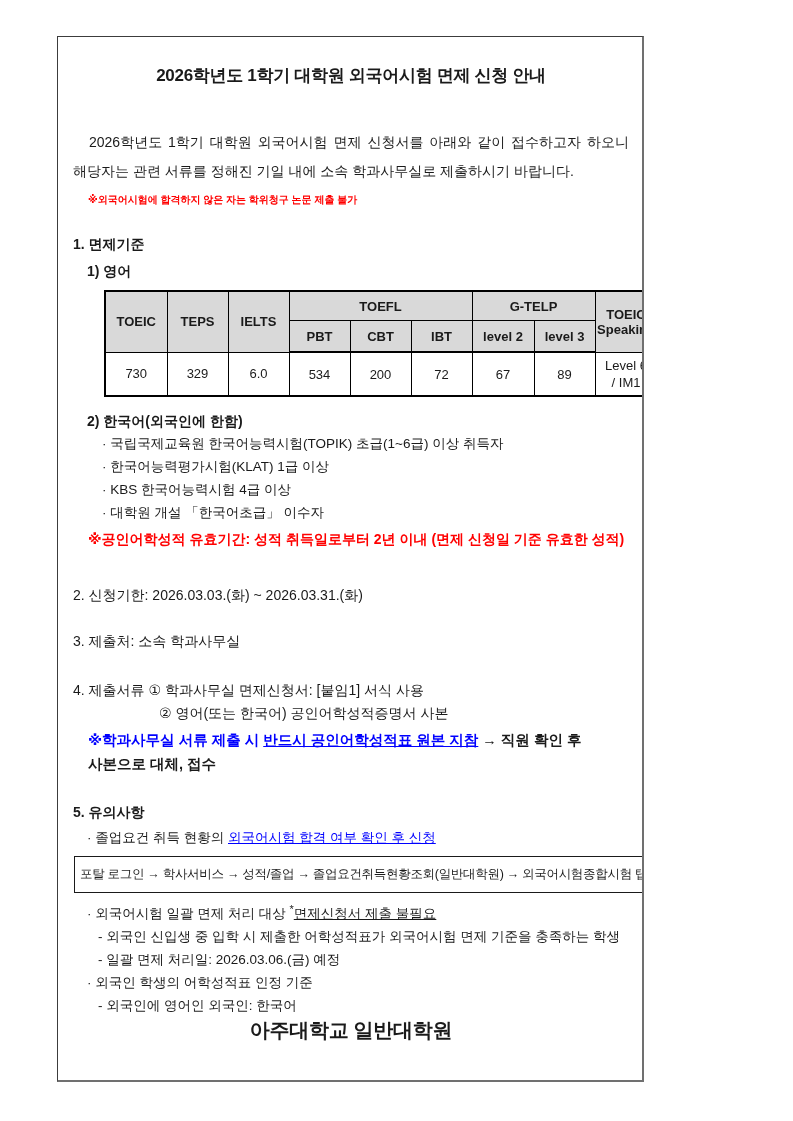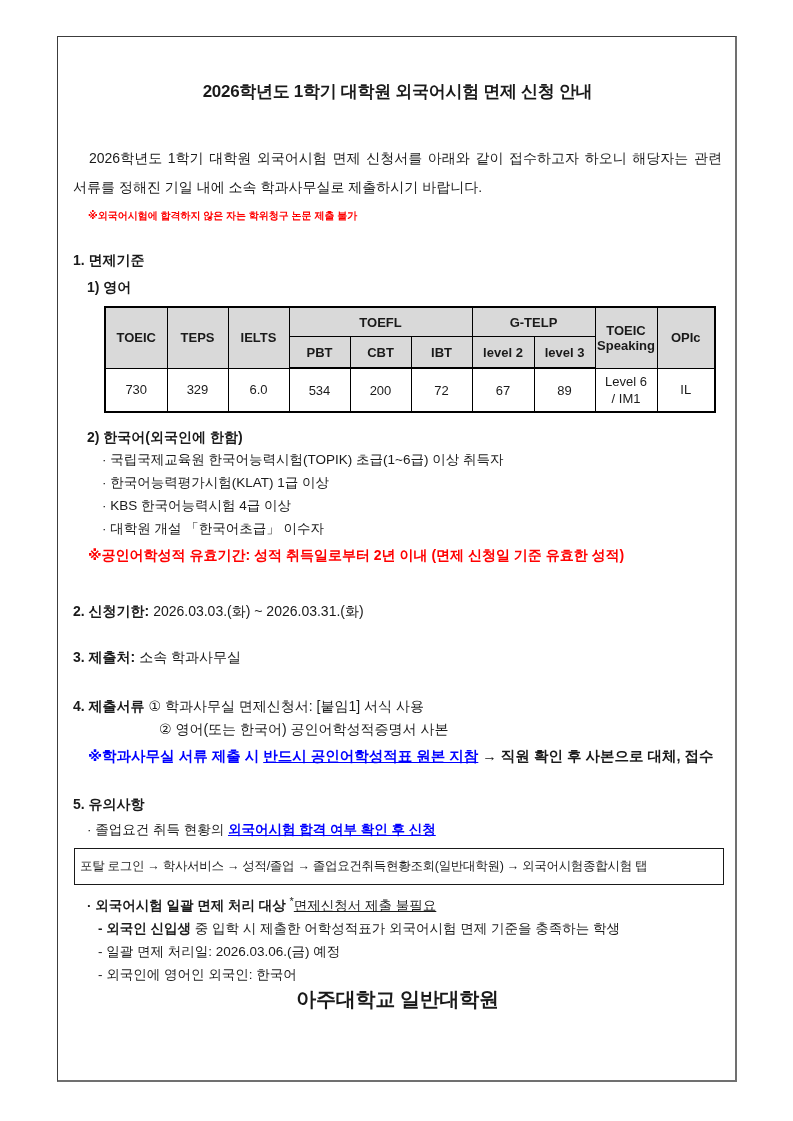--- a/index.html
+++ b/index.html
@@ -2,31 +2,31 @@
 <html><head>
 <meta charset="utf-8">
 <style>
   html,body{margin:0;padding:0;}
   body{
     width:793px;height:1121px;background:#ffffff;position:relative;
     font-family:"Liberation Sans","DejaVu Sans",sans-serif;
     color:#1a1a1a;
   }
   .doc{
-    position:absolute;left:57px;top:36px;width:680px;height:1046px;
+    position:absolute;left:57px;top:36px;width:587px;height:1046px;
     box-sizing:border-box;background:#fff;
     border:1px solid #3c3c3c;border-right:2px solid #707070;border-bottom:2px solid #707070;
-    padding:16px 13px 0 15px;overflow:hidden;
+    padding:0 13px 0 15px;overflow:hidden;
   }
   .title{margin:27px 0 0;text-align:center;font-size:17px;font-weight:bold;letter-spacing:-0.3px;}
   .intro{margin:41px 0 0;font-size:14px;line-height:29px;text-align:justify;text-indent:16px;word-break:keep-all;}
   .red{color:#ff0000;}
   .blue{color:#0000ff;}
   .u{text-decoration:underline;}
-  .b{font-weight:bold;}
+  .b{font-weight:normal;}
   .warn{margin:2px 0 0;padding-left:15px;font-size:10px;font-weight:bold;line-height:24px;}
   .sec-h{margin:22px 0 0;font-size:14px;font-weight:bold;line-height:21px;}
   .sub-h{margin:5px 0 0;padding-left:14px;font-size:14px;font-weight:bold;line-height:22px;}
   table.score{border-collapse:collapse;margin:8px 0 0 31px;table-layout:fixed;width:610px;}
   table.score{border:2px solid #000;}
   table.score td{border:1px solid #000;text-align:center;vertical-align:middle;font-size:13px;overflow:hidden;}
   table.score tr.h td{background:#d9d9d9;font-weight:bold;}
   table.score tr.h1 td{height:26px;}
   table.score tr.h2 td{height:28px;border-bottom:2px solid #000;}
   table.score tr.d td{height:40px;line-height:17px;}
@@ -146,17 +146,18 @@
   <div class="bullet2">
     <span class="b">· 외국어시험 일괄 면제 처리 대상 </span><sup class="star">*</sup><span class="u">면제신청서 제출 불필요</span>
   </div>
   <div class="dash">
     <span class="b">- 외국인 신입생</span><span> 중 입학 시 제출한 어학성적표가 외국어시험 면제 기준을 충족하는 학생</span>
   </div>
   <div class="dash">
     <span class="b"></span><span>- 일괄 면제 처리일: 2026.03.06.(금) 예정</span>
   </div>
 
+  <div class="bullet b">· 외국인 학생의 어학성적표 인정 기준</div>
   <div class="dash">- 외국인에 영어인 외국인: 한국어</div>
 
   <div class="footer">아주대학교 일반대학원</div>
 
 </div>
 
 </body></html>

